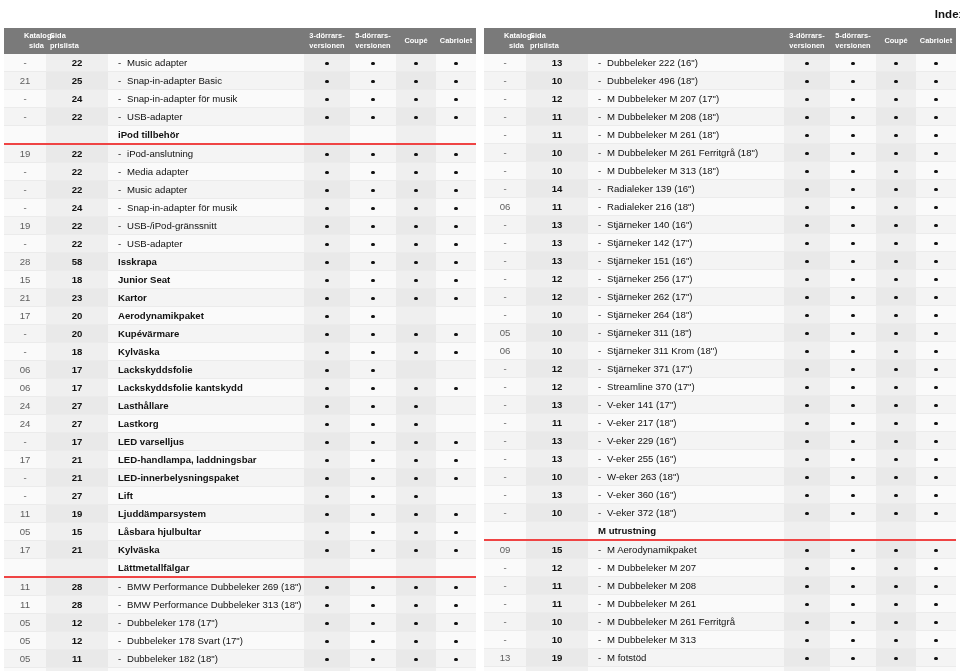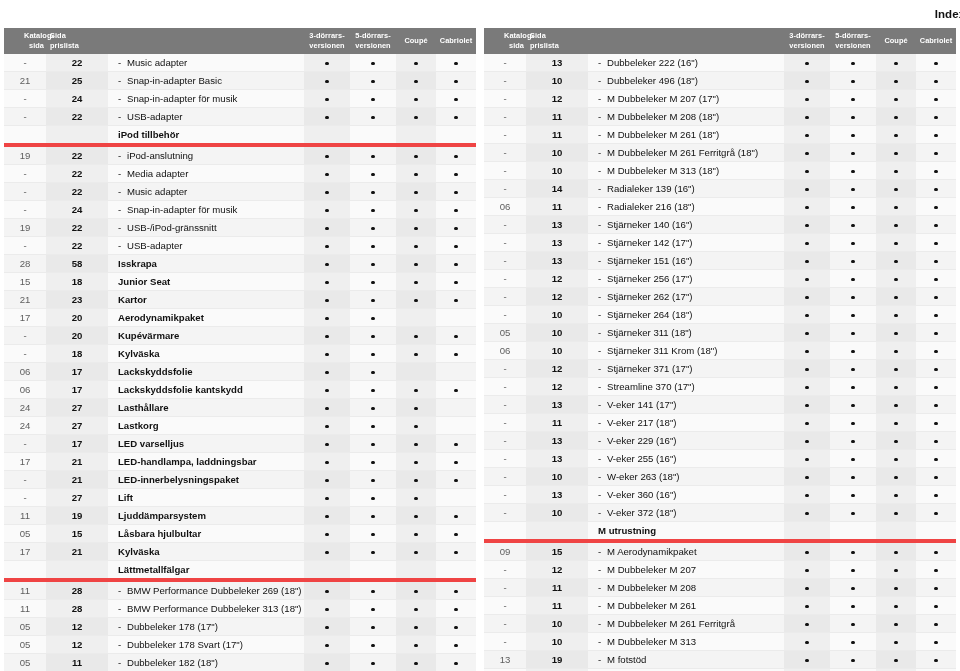--- a/index.html
+++ b/index.html
@@ -134,21 +134,21 @@
   
   .lead-dash {
     display: inline-block;
     width: 9px;
     color: #111;
   }
   .itm-sub { font-weight: normal; color: #111; }
   .itm-bold { font-weight: bold; color: #111; text-align: center; }
   .grp { font-weight: bold; color: #111; }
 
-  tr.group td { border-bottom: 4px solid #ef4444; }
+  tr.group td { border-bottom: 2px solid #ef4444; }
 </style>
 </head>
 <body>
 
 <div class="index-bar">
   <span class="index-word">Index</span>
   <span class="index-num">05</span>
 </div>
 
 <div class="page">

